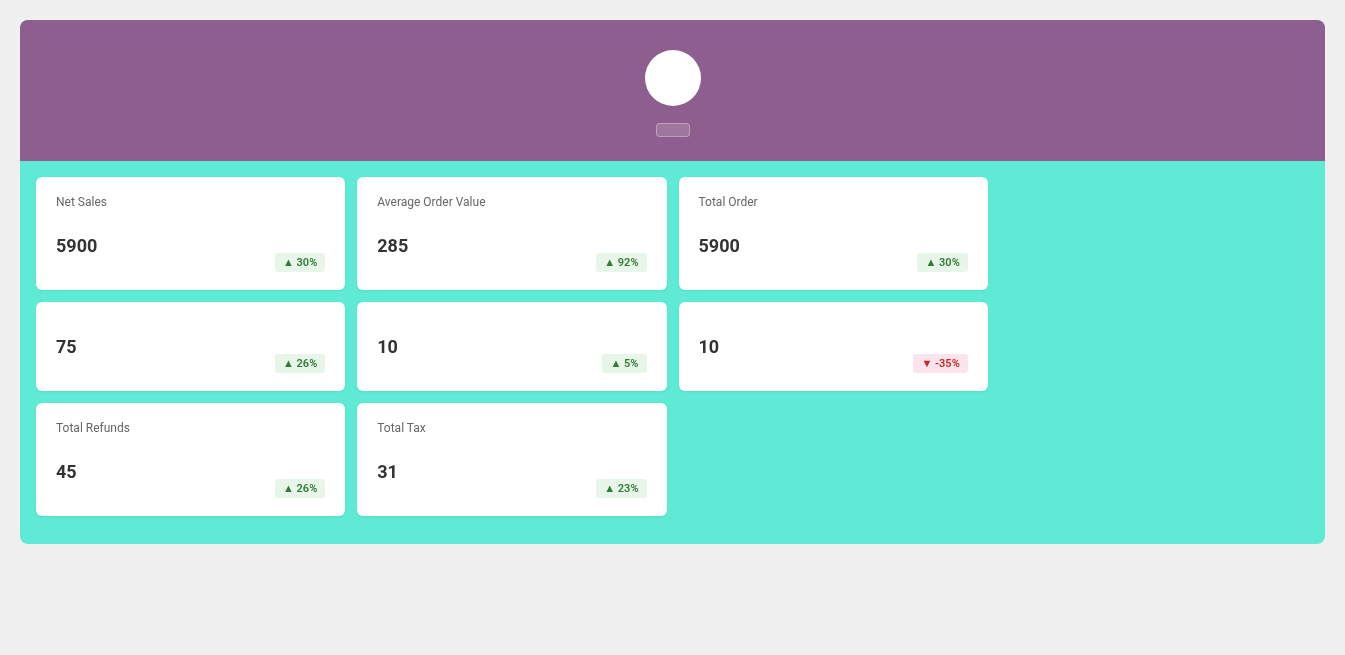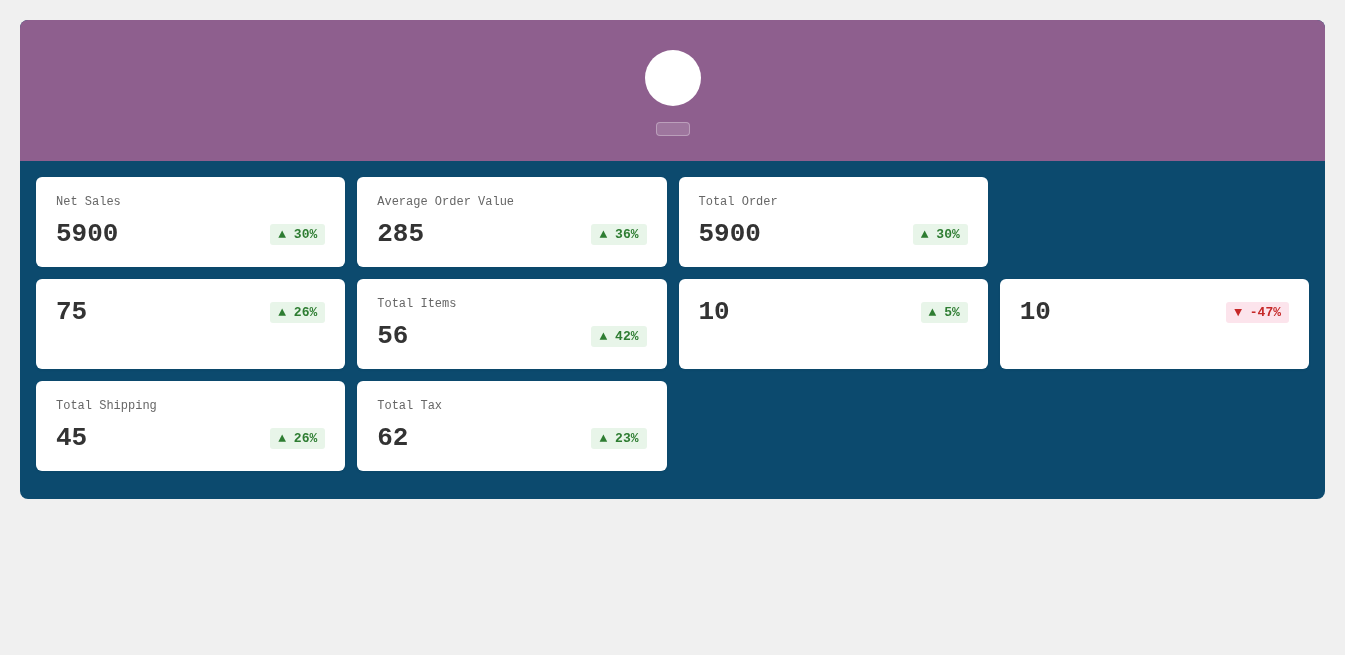--- a/index.html
+++ b/index.html
@@ -9,24 +9,23 @@
       min-height: 655px;
       width: 1345px;
     }
 
     .outer-wrapper {
       background: #f0f0f0;
       padding: 20px;
     }
 
     .main-container {
-      background: #0c4a6e;
+      background: #5eead4;
       border-radius: 8px;
       overflow: hidden;
-      font-family: Liberation Mono, monospace;
     }
 
     
     .report-header {
       background: #8e5f8e;
       padding: 30px 20px 20px;
       text-align: center;
       position: relative;
     }
 
@@ -116,33 +115,34 @@
       font-weight: 400;
     }
 
     .metric-bottom {
       display: flex;
       align-items: center;
       justify-content: space-between;
     }
 
     .metric-value {
-      font-size: 26px;
+      font-size: 18px;
       font-weight: 700;
       color: #333;
     }
 
     .metric-badge {
       display: flex;
       align-items: center;
       gap: 3px;
-      font-size: 13px;
+      font-size: 11px;
       font-weight: 600;
       padding: 3px 8px;
       border-radius: 3px;
+      margin-top: 34px;
     }
 
     .badge-up {
       background: #e8f5e9;
       color: #2e7d32;
     }
 
     .badge-down {
       background: #fce4ec;
       color: #c62828;
@@ -176,72 +176,65 @@
             <div class="metric-label">Net Sales</div>
             <div class="metric-bottom">
               <div class="metric-value">5900</div>
               <div class="metric-badge badge-up">▲ 30%</div>
             </div>
           </div>
           <div class="metric-card">
             <div class="metric-label">Average Order Value</div>
             <div class="metric-bottom">
               <div class="metric-value">285</div>
-              <div class="metric-badge badge-up">▲ 36%</div>
+              <div class="metric-badge badge-up">▲ 92%</div>
             </div>
           </div>
           <div class="metric-card">
             <div class="metric-label">Total Order</div>
             <div class="metric-bottom">
               <div class="metric-value">5900</div>
               <div class="metric-badge badge-up">▲ 30%</div>
             </div>
           </div>
         </div>
 
       <div class="metrics-row" id="row2-container">
           <div class="metric-card">
             <div class="metric-bottom">
               <div class="metric-value">75</div>
               <div class="metric-badge badge-up">▲ 26%</div>
             </div>
           </div>
           <div class="metric-card">
-            <div class="metric-label">Total Items</div>
-            <div class="metric-bottom">
-              <div class="metric-value">56</div>
-              <div class="metric-badge badge-up">▲ 42%</div>
-            </div>
-          </div>
-          <div class="metric-card">
             <div class="metric-bottom">
               <div class="metric-value">10</div>
               <div class="metric-badge badge-up">▲ 5%</div>
             </div>
           </div>
           <div class="metric-card">
             <div class="metric-bottom">
               <div class="metric-value">10</div>
-              <div class="metric-badge badge-down">▼ -47%</div>
+              <div class="metric-badge badge-down">▼ -35%</div>
             </div>
           </div>
         </div>
 
       <div class="metrics-row-3" id="row3-container">
           <div class="metric-card">
-            <div class="metric-label">Total Shipping</div>
+            <div class="metric-label">Total Refunds</div>
             <div class="metric-bottom">
               <div class="metric-value">45</div>
               <div class="metric-badge badge-up">▲ 26%</div>
             </div>
           </div>
           <div class="metric-card">
             <div class="metric-label">Total Tax</div>
             <div class="metric-bottom">
-              <div class="metric-value">62</div>
+              <div class="metric-value">31</div>
               <div class="metric-badge badge-up">▲ 23%</div>
             </div>
           </div>
           <div class="metric-card empty"></div>
           <div class="metric-card empty"></div>
         </div>
 
     </div>
   </div>
 </div>

